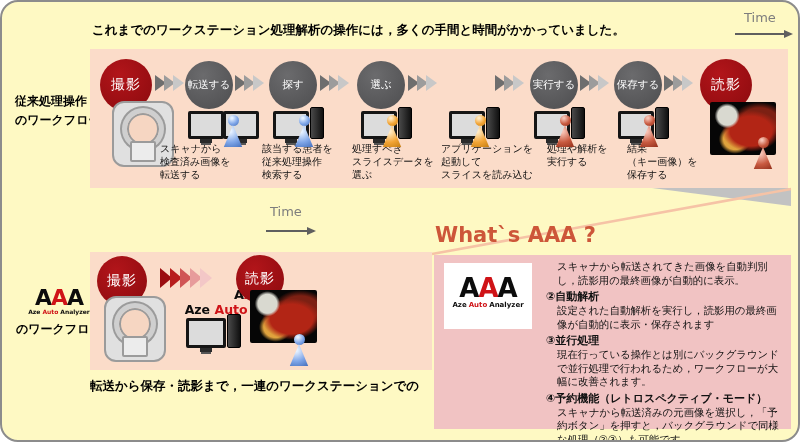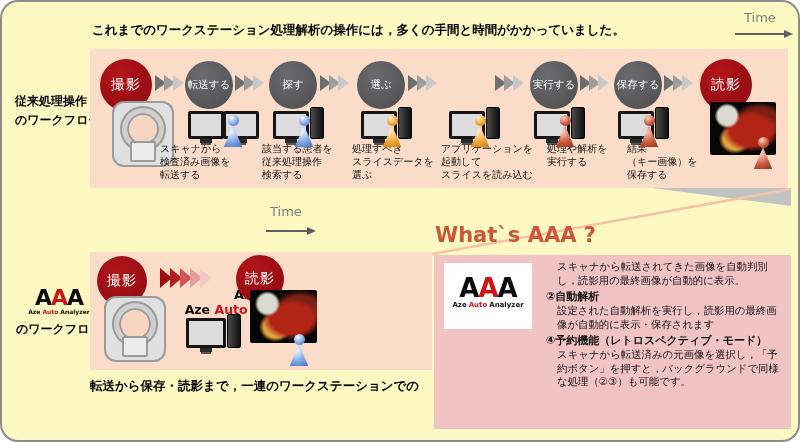--- a/index.html
+++ b/index.html
@@ -248,19 +248,23 @@
     </div>
     <div class="whats-list">
       <div class="witem">
         <div class="wb">スキャナから転送されてきた画像を自動判別し，読影用の最終画像が自動的に表示。</div>
       </div>
       <div class="witem">
         <div class="wh">②自動解析</div>
         <div class="wb">設定された自動解析を実行し，読影用の最終画像が自動的に表示・保存されます</div>
       </div>
       <div class="witem">
+        <div class="wh">③並行処理</div>
+        <div class="wb">現在行っている操作とは別にバックグラウンドで並行処理で行われるため，ワークフローが大幅に改善されます。</div>
+      </div>
+      <div class="witem">
         <div class="wh">④予約機能（レトロスペクティブ・モード）</div>
         <div class="wb">スキャナから転送済みの元画像を選択し，「予約ボタン」を押すと，バックグラウンドで同様な処理（②③）も可能です。</div>
       </div>
     </div>
   </div>
 
 </div>
 
 </body></html>

